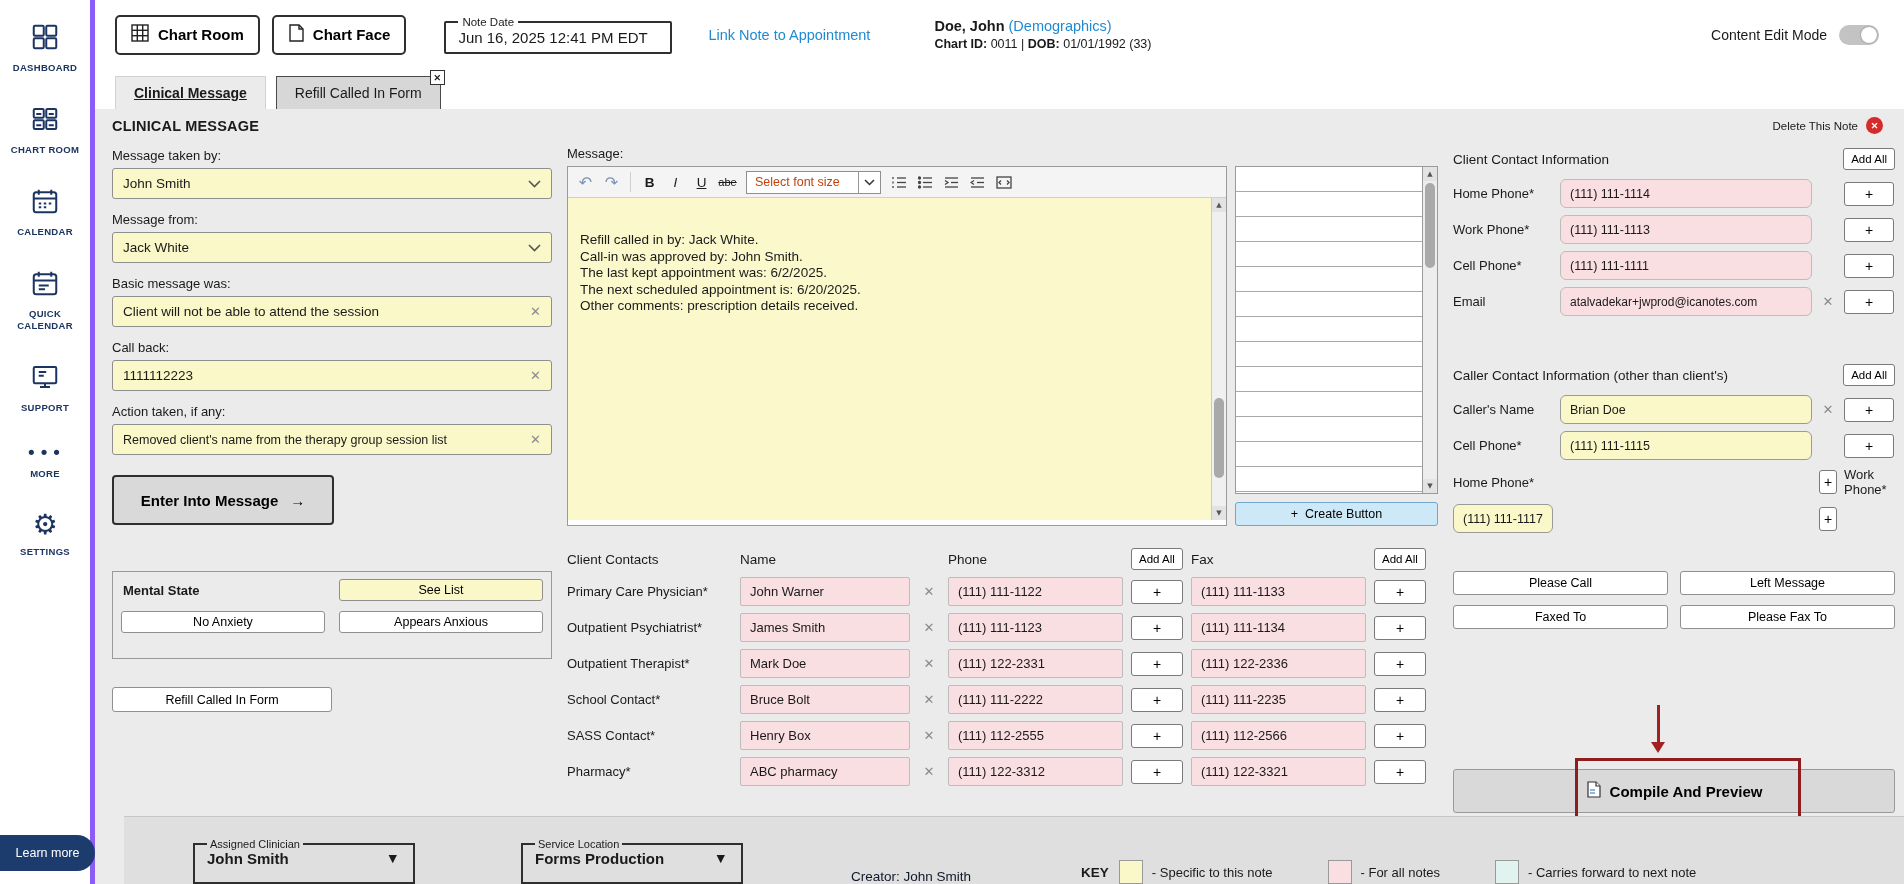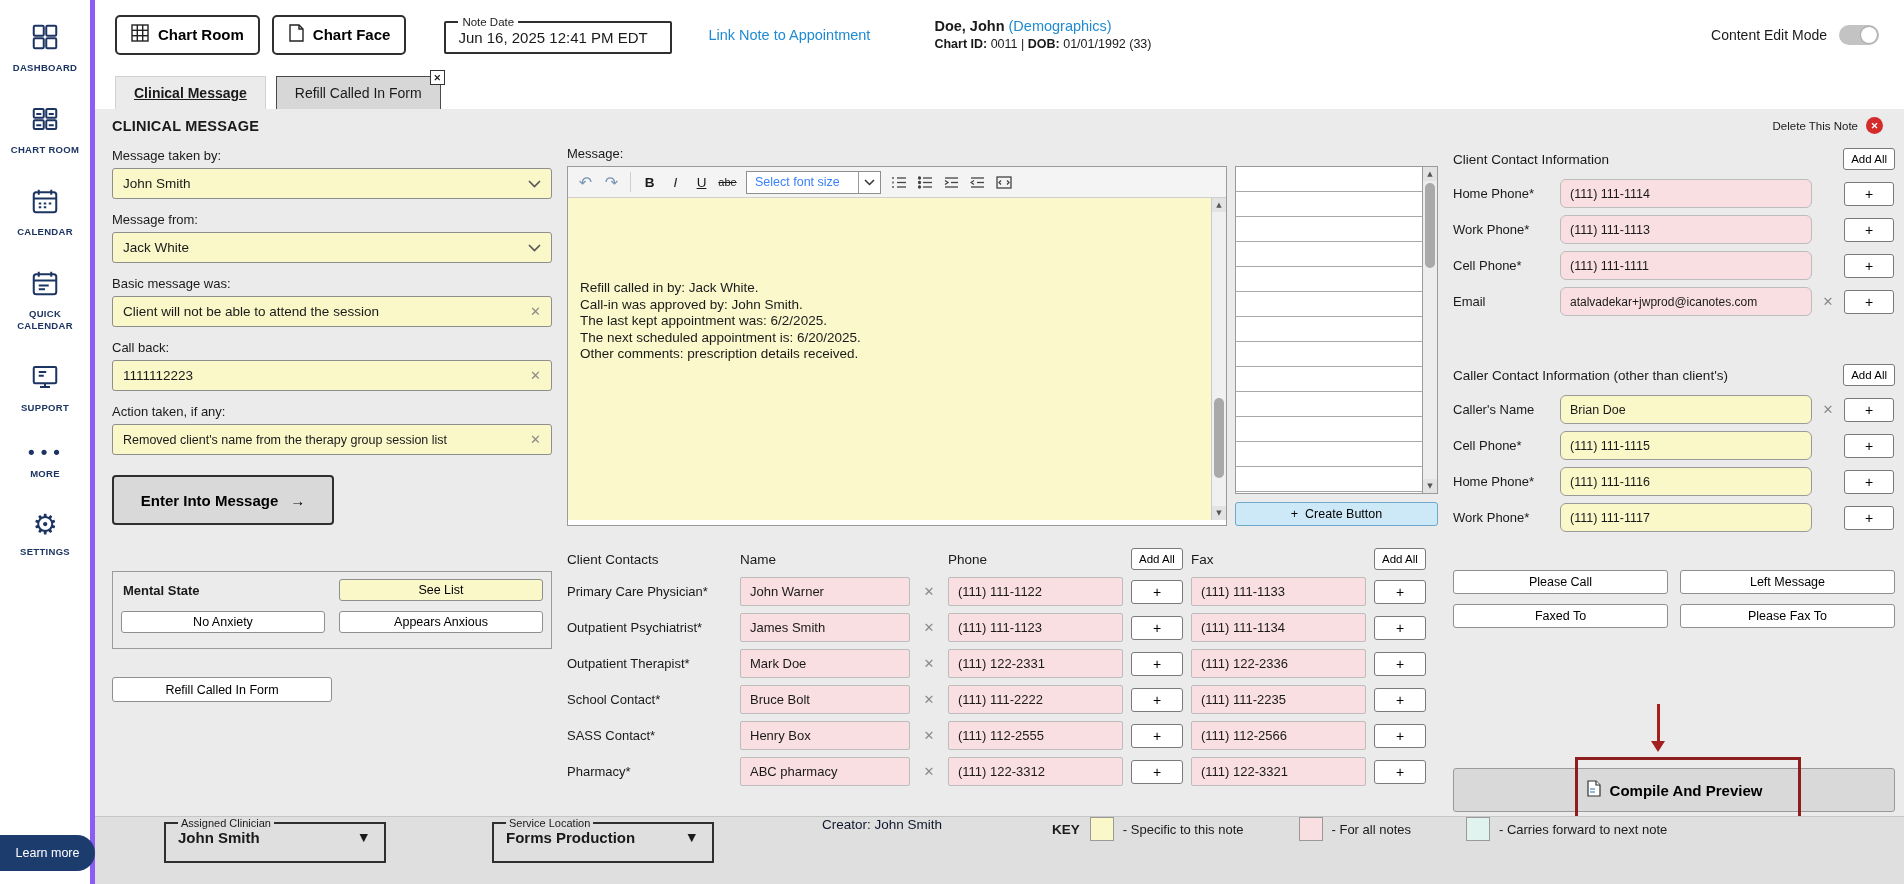--- a/index.html
+++ b/index.html
@@ -67,45 +67,45 @@
 
   
   .lbl { font-size:13px; margin:13px 0 5px; }
   .field { height:31px; background:#faf7c8; border:1px solid #8f8f8f; border-radius:3px; display:flex; align-items:center;
            padding:0 10px; font-size:13.5px; cursor:text; }
   .field .fx { margin-left:auto; color:#8a8a8a; font-size:13px; cursor:pointer; padding-left:8px; }
   .field .chev { margin-left:auto; }
   .chev svg { stroke:#555; fill:none; stroke-width:1.6; }
   .enter-btn { margin-top:20px; width:222px; height:50px; background:#d9d9d9; border:2px solid #2f2f2f; border-radius:4px;
                font-weight:700; font-size:15px; font-family:inherit; display:flex; align-items:center; justify-content:center; gap:12px; cursor:pointer; }
-  .mental { margin-top:46px; border:1px solid #9a9a9a; padding:7px 8px 15px 8px; display:grid;
+  .mental { margin-top:46px; border:1px solid #9a9a9a; padding:7px 8px 25px 8px; display:grid;
             grid-template-columns:1fr 1fr; gap:10px 14px; align-items:center; }
   .mental .ms-label { font-size:13px; font-weight:700; padding-left:2px; }
   .sbtn { height:22px; border:1px solid #8f8f8f; border-radius:3px; background:#fff; font-size:12.5px; font-family:inherit;
           display:flex; align-items:center; justify-content:center; cursor:pointer; }
   .sbtn.yellow { background:#faf7c8; }
   .refill-btn { margin-top:28px; width:220px; height:25px; background:#fff; border:1px solid #8f8f8f; border-radius:3px;
                 font-size:12.5px; font-family:inherit; cursor:pointer; }
 
   
   .msg-label { font-size:13px; margin:6px 0 5px; }
   .editor-row { display:flex; gap:8px; }
   .editor { width:660px; border:1px solid #9a9a9a; background:#fff; }
   .toolbar { height:31px; background:#f4f4f4; border-bottom:1px solid #cfcfcf; display:flex; align-items:center; padding:0 6px; gap:3px; }
   .tbtn { min-width:23px; height:23px; display:flex; align-items:center; justify-content:center; font-size:13.5px; cursor:pointer; border-radius:2px; }
   .tbtn.arrows { color:#7a93b5; font-size:16px; font-family:"DejaVu Sans", sans-serif; }
   .tbtn.b { font-weight:700; } .tbtn.i { font-style:italic; } .tbtn.u { text-decoration:underline; }
   .tbtn.s { text-decoration:line-through; font-size:11px; }
   .tb-sep { width:1px; height:20px; background:#cfcfcf; margin:0 4px; }
   .font-select { width:135px; height:23px; border:1px solid #8f8f8f; background:#fff; display:flex; align-items:center; cursor:pointer; margin:0 4px; }
-  .font-select .ph { font-size:12.5px; color:#3b82f6; padding-left:8px; flex:1; }
+  .font-select .ph { font-size:12.5px; color:#c2410c; padding-left:8px; flex:1; }
   .font-select .fs-chev { width:22px; height:100%; border-left:1px solid #999; display:flex; align-items:center; justify-content:center; }
   .tbtn svg { stroke:#444; fill:none; stroke-width:1.3; }
   .editor-body { display:flex; height:322px; background:#fbf8cc; }
-  .editor-content { flex:1; padding:82px 12px 0 12px; font-size:13.5px; line-height:16.5px; cursor:text; }
+  .editor-content { flex:1; padding:34px 12px 0 12px; font-size:13.5px; line-height:16.5px; cursor:text; }
   .vscroll { width:15px; border-left:1px solid #c9c9c9; background:#f0f0f0; position:relative; }
   .scroll-arrow { position:absolute; left:0; width:14px; height:14px; display:flex; align-items:center; justify-content:center;
                   font-size:7px; color:#555; background:#e3e3e3; cursor:pointer; font-family:"DejaVu Sans", sans-serif; }
   .sa-top { top:0; } .sa-bot { bottom:0; }
   .vthumb { position:absolute; left:2px; width:10px; background:#a9a9a9; border-radius:5px; cursor:grab; }
   .editor .vthumb { top:200px; height:80px; }
   .mini-col { width:203px; display:flex; flex-direction:column; gap:8px; }
   .mini-panel { height:328px; border:1px solid #9a9a9a; background:#fff; display:flex; }
   .mini-rows { flex:1; background-image:repeating-linear-gradient(to bottom, transparent 0 24px, #a8a8a8 24px 25px); }
   .mini-scroll { width:15px; border-left:1px solid #9a9a9a; background:#ededed; position:relative; }
@@ -143,22 +143,22 @@
                  border-radius:3px; font-weight:700; font-size:15px; font-family:inherit; display:flex; align-items:center;
                  justify-content:center; gap:9px; cursor:pointer; }
   .red-box { position:absolute; left:122px; width:226px; top:-11px; height:64px; border:3px solid #8e1d1d; pointer-events:none; }
   .red-arrow { position:absolute; left:198px; top:-64px; width:16px; height:50px; pointer-events:none; }
   .red-arrow .stem { position:absolute; left:6px; top:0; width:3px; height:38px; background:#a32020; }
   .red-arrow .head { position:absolute; left:0; top:37px; width:0; height:0;
                      border-left:7px solid transparent; border-right:7px solid transparent; border-top:11px solid #a32020; }
   .doc-icon svg { stroke:#333; fill:#fff; stroke-width:1.2; }
 
   
-  .bottombar { height:68px; background:#dfdfdf; border-top:1px solid #c6c6c6; display:flex; align-items:flex-start;
-               padding-left:69px; flex-shrink:0; }
+  .bottombar { height:68px; background:#dfdfdf; border-top:1px solid #c6c6c6; display:flex; align-items:flex-end;
+               padding-left:69px; flex-shrink:0;margin-left:29px; }
   fieldset.fbox { width:222px; height:46px; border:2px solid #2f2f2f; padding:0 10px 4px 12px; }
   fieldset.fbox legend { font-size:11px; padding:0 3px; }
   .fbox-inner { display:flex; align-items:center; font-weight:700; font-size:15px; cursor:pointer; }
   .fbox-inner .tri { margin-left:auto; font-size:11px; padding-right:6px; font-family:"DejaVu Sans", sans-serif; }
   .svc { margin-left:106px; }
   .creator { margin-left:108px; font-size:13.5px; color:#0f172a; }
   .key-row { display:flex; align-items:center; margin-left:110px; }
   .key-label { font-weight:700; font-size:13.5px; }
   .swatch { width:24px; height:24px; border:1px solid #9a9a9a; margin-left:10px; flex-shrink:0; }
   .swatch.y { background:#faf7c8; } .swatch.p { background:#f9dee2; } .swatch.t { background:#e1f3ee; }
@@ -601,23 +601,20 @@
             <button class="plus-btn">+</button>
 
             <span class="ilabel">Cell Phone*</span>
             <div class="vfield yellow">
                 <span>(111) 111-1115</span>
               </div>
             <span></span>
             <button class="plus-btn">+</button>
 
             <span class="ilabel">Home Phone*</span>
-            <div class="vfield yellow">
-                <span>(111) 111-1116</span>
-              </div>
             <span></span>
             <button class="plus-btn">+</button>
 
             <span class="ilabel">Work Phone*</span>
             <div class="vfield yellow">
                 <span>(111) 111-1117</span>
               </div>
             <span></span>
             <button class="plus-btn">+</button>
           </div>

